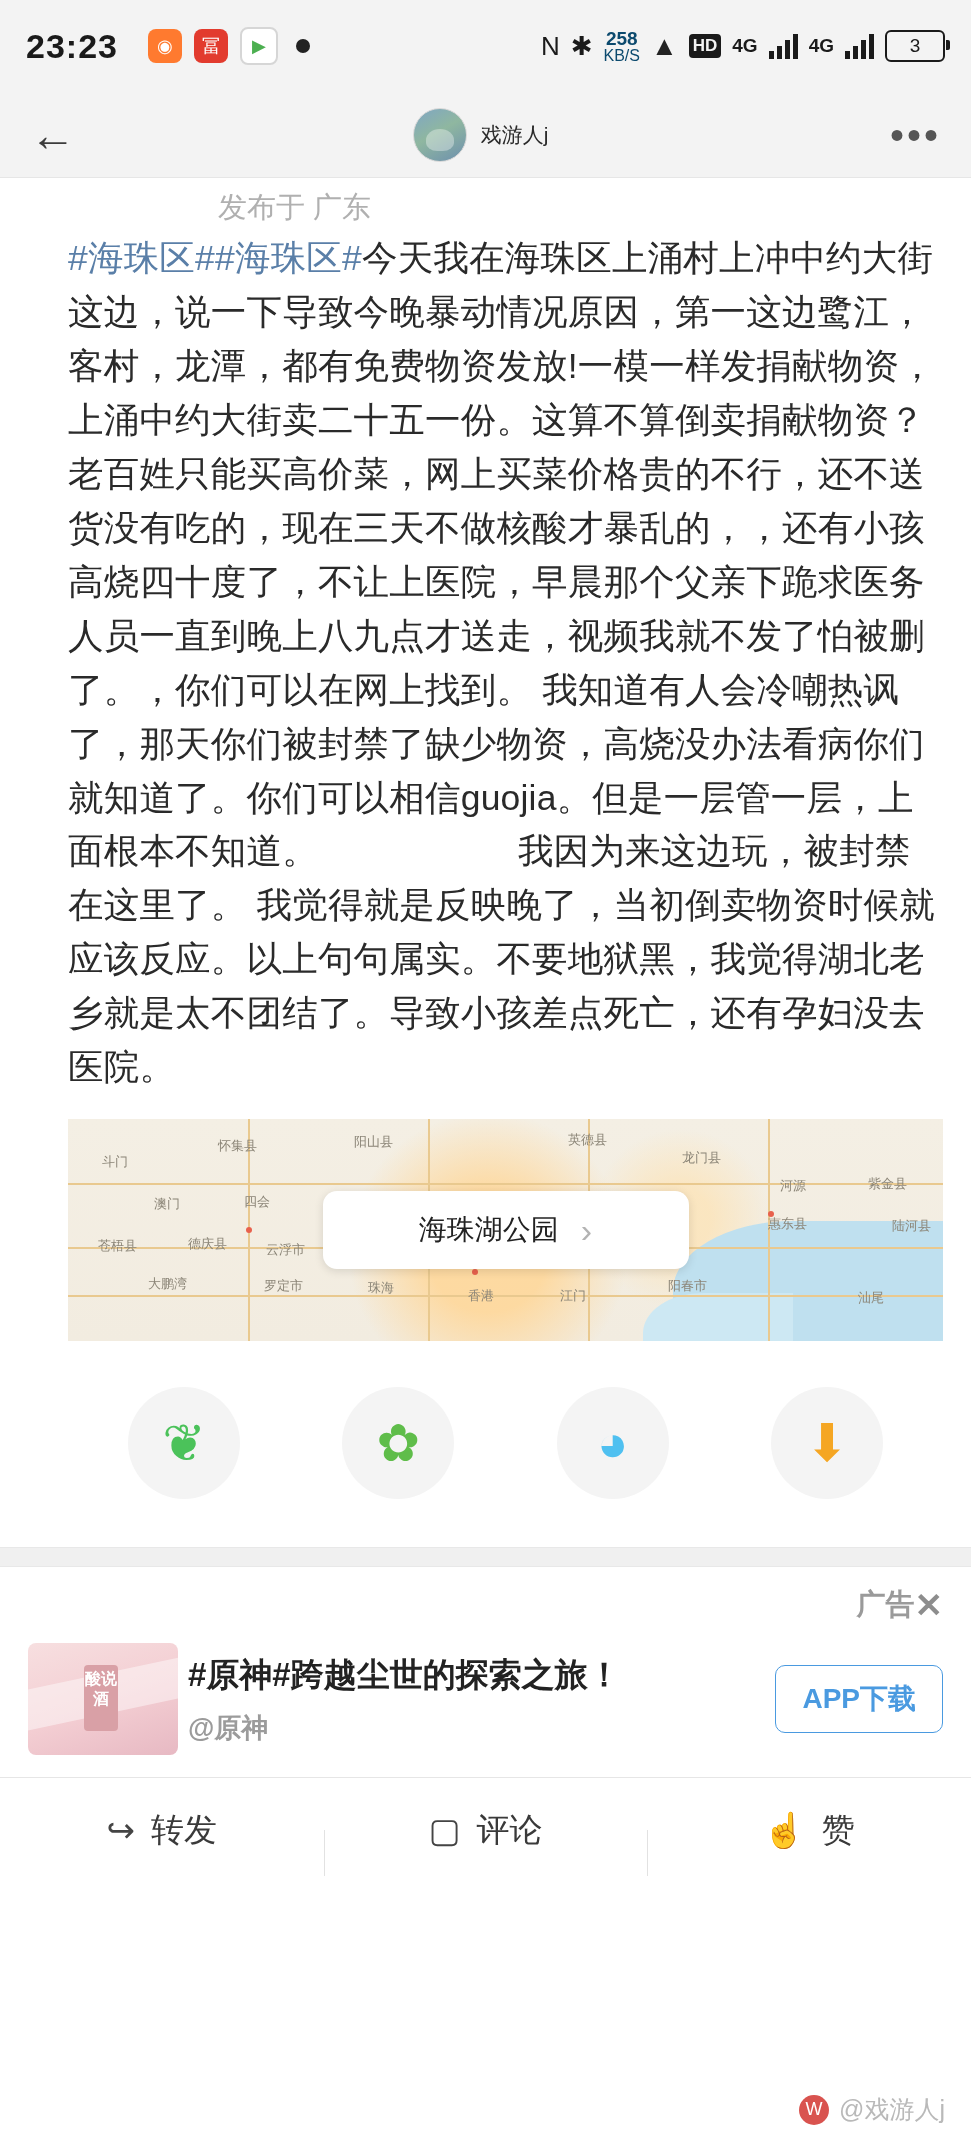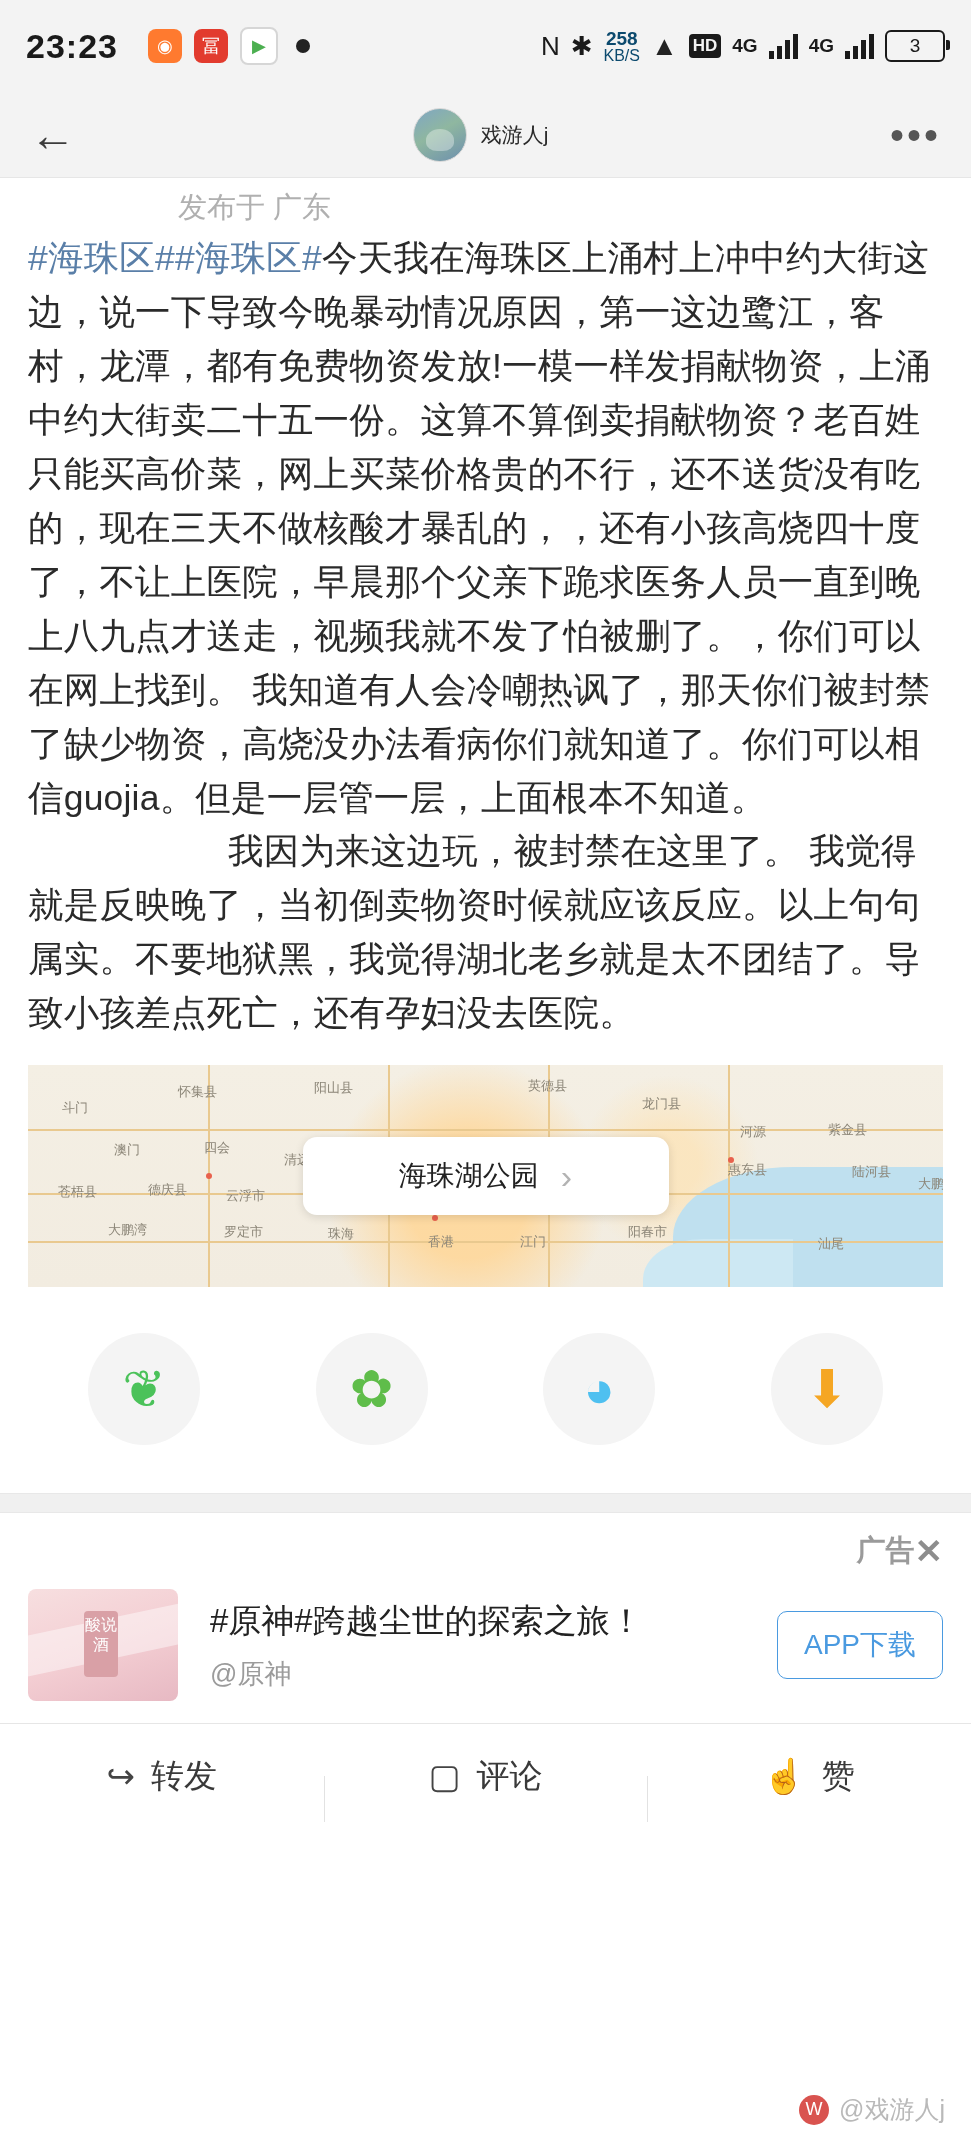--- a/index.html
+++ b/index.html
@@ -171,20 +171,21 @@
     font-size: 40px;
     letter-spacing: 3px;
     color: #555;
     line-height: 0.6;
   }
 
   
   .content {
     padding: 0 28px;
     box-sizing: border-box;
+    margin-left: 40px;
   }
   .meta-line {
     font-size: 29px;
     color: #b0b0b0;
     padding: 10px 0 2px 150px;
     height: 34px;
     overflow: hidden;
   }
   .post-text {
     font-size: 35.5px;
@@ -315,22 +316,23 @@
     font-weight: bold;
   }
   .ad-close {
     font-size: 34px;
     color: #8d8d8d;
     line-height: 1;
   }
   .ad-body {
     display: flex;
     align-items: center;
-    gap: 32px;
+    gap: 10px;
     padding-bottom: 22px;
+    font-weight: bold;
   }
   .ad-thumb {
     width: 150px; height: 112px;
     border-radius: 8px;
     background: linear-gradient(160deg,#f7dfe0 0%, #f3cdd2 55%, #e7b9c3 100%);
     position: relative;
     overflow: hidden;
     flex: none;
   }
   .ad-thumb::before {

